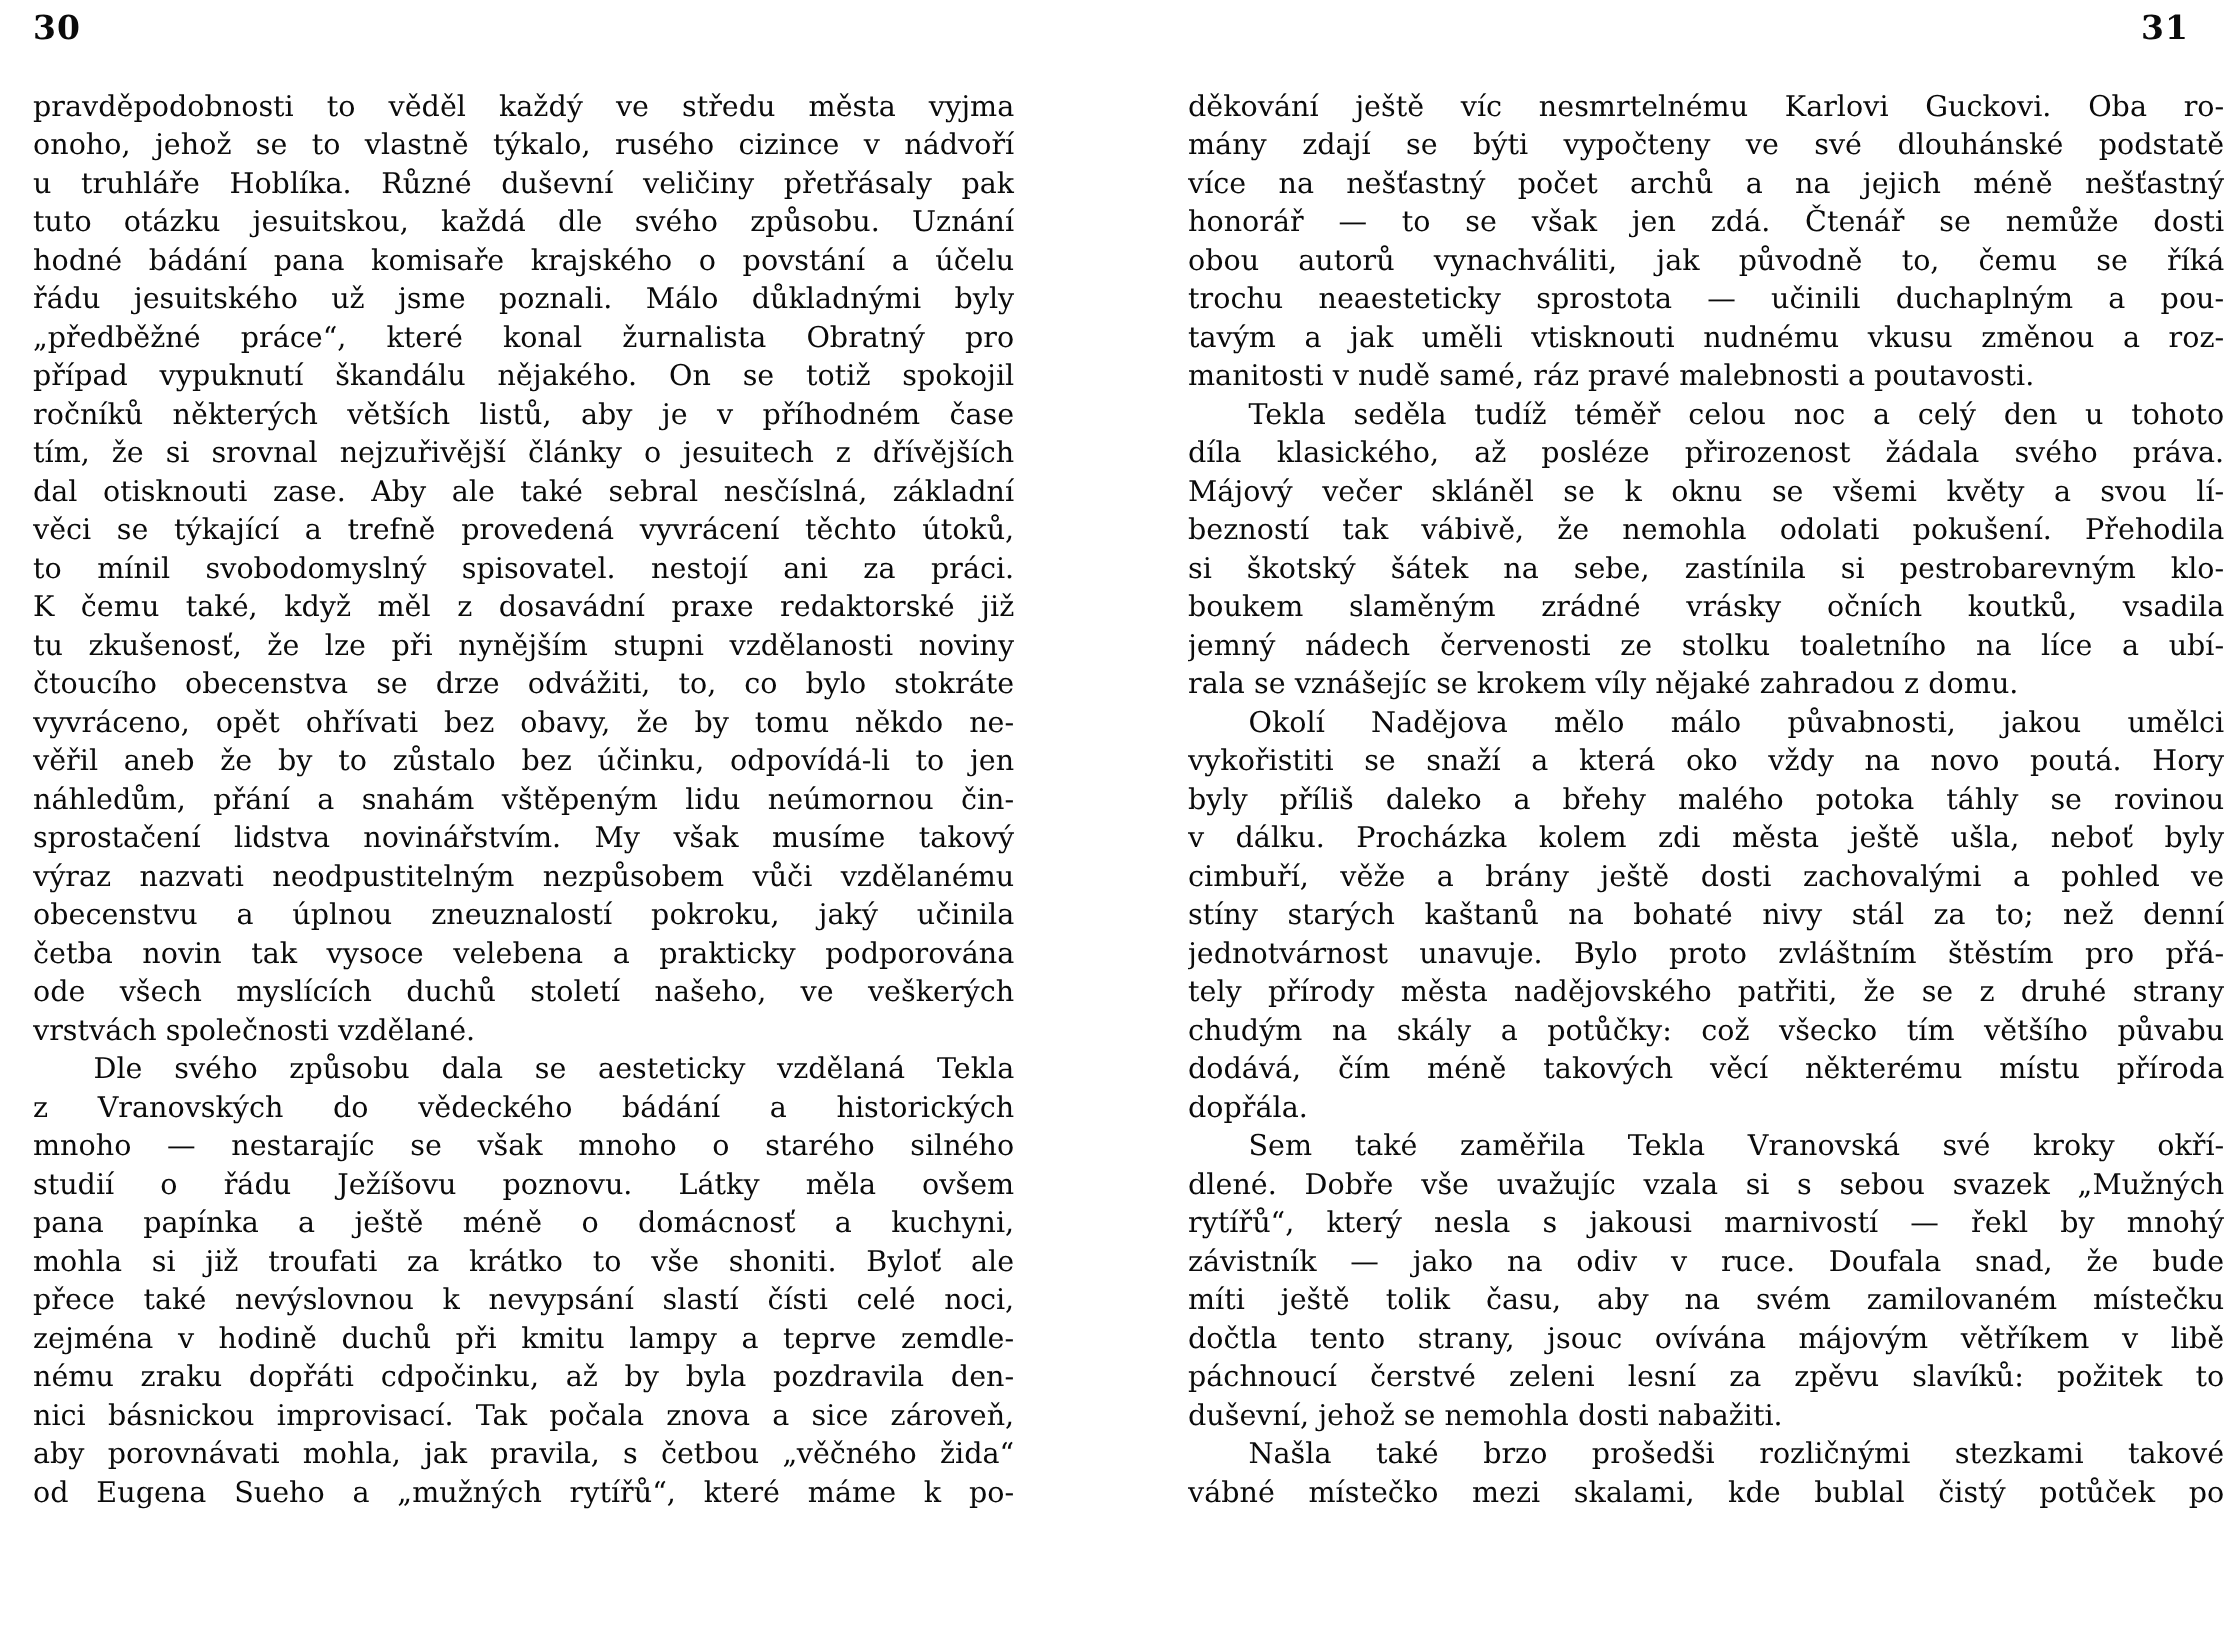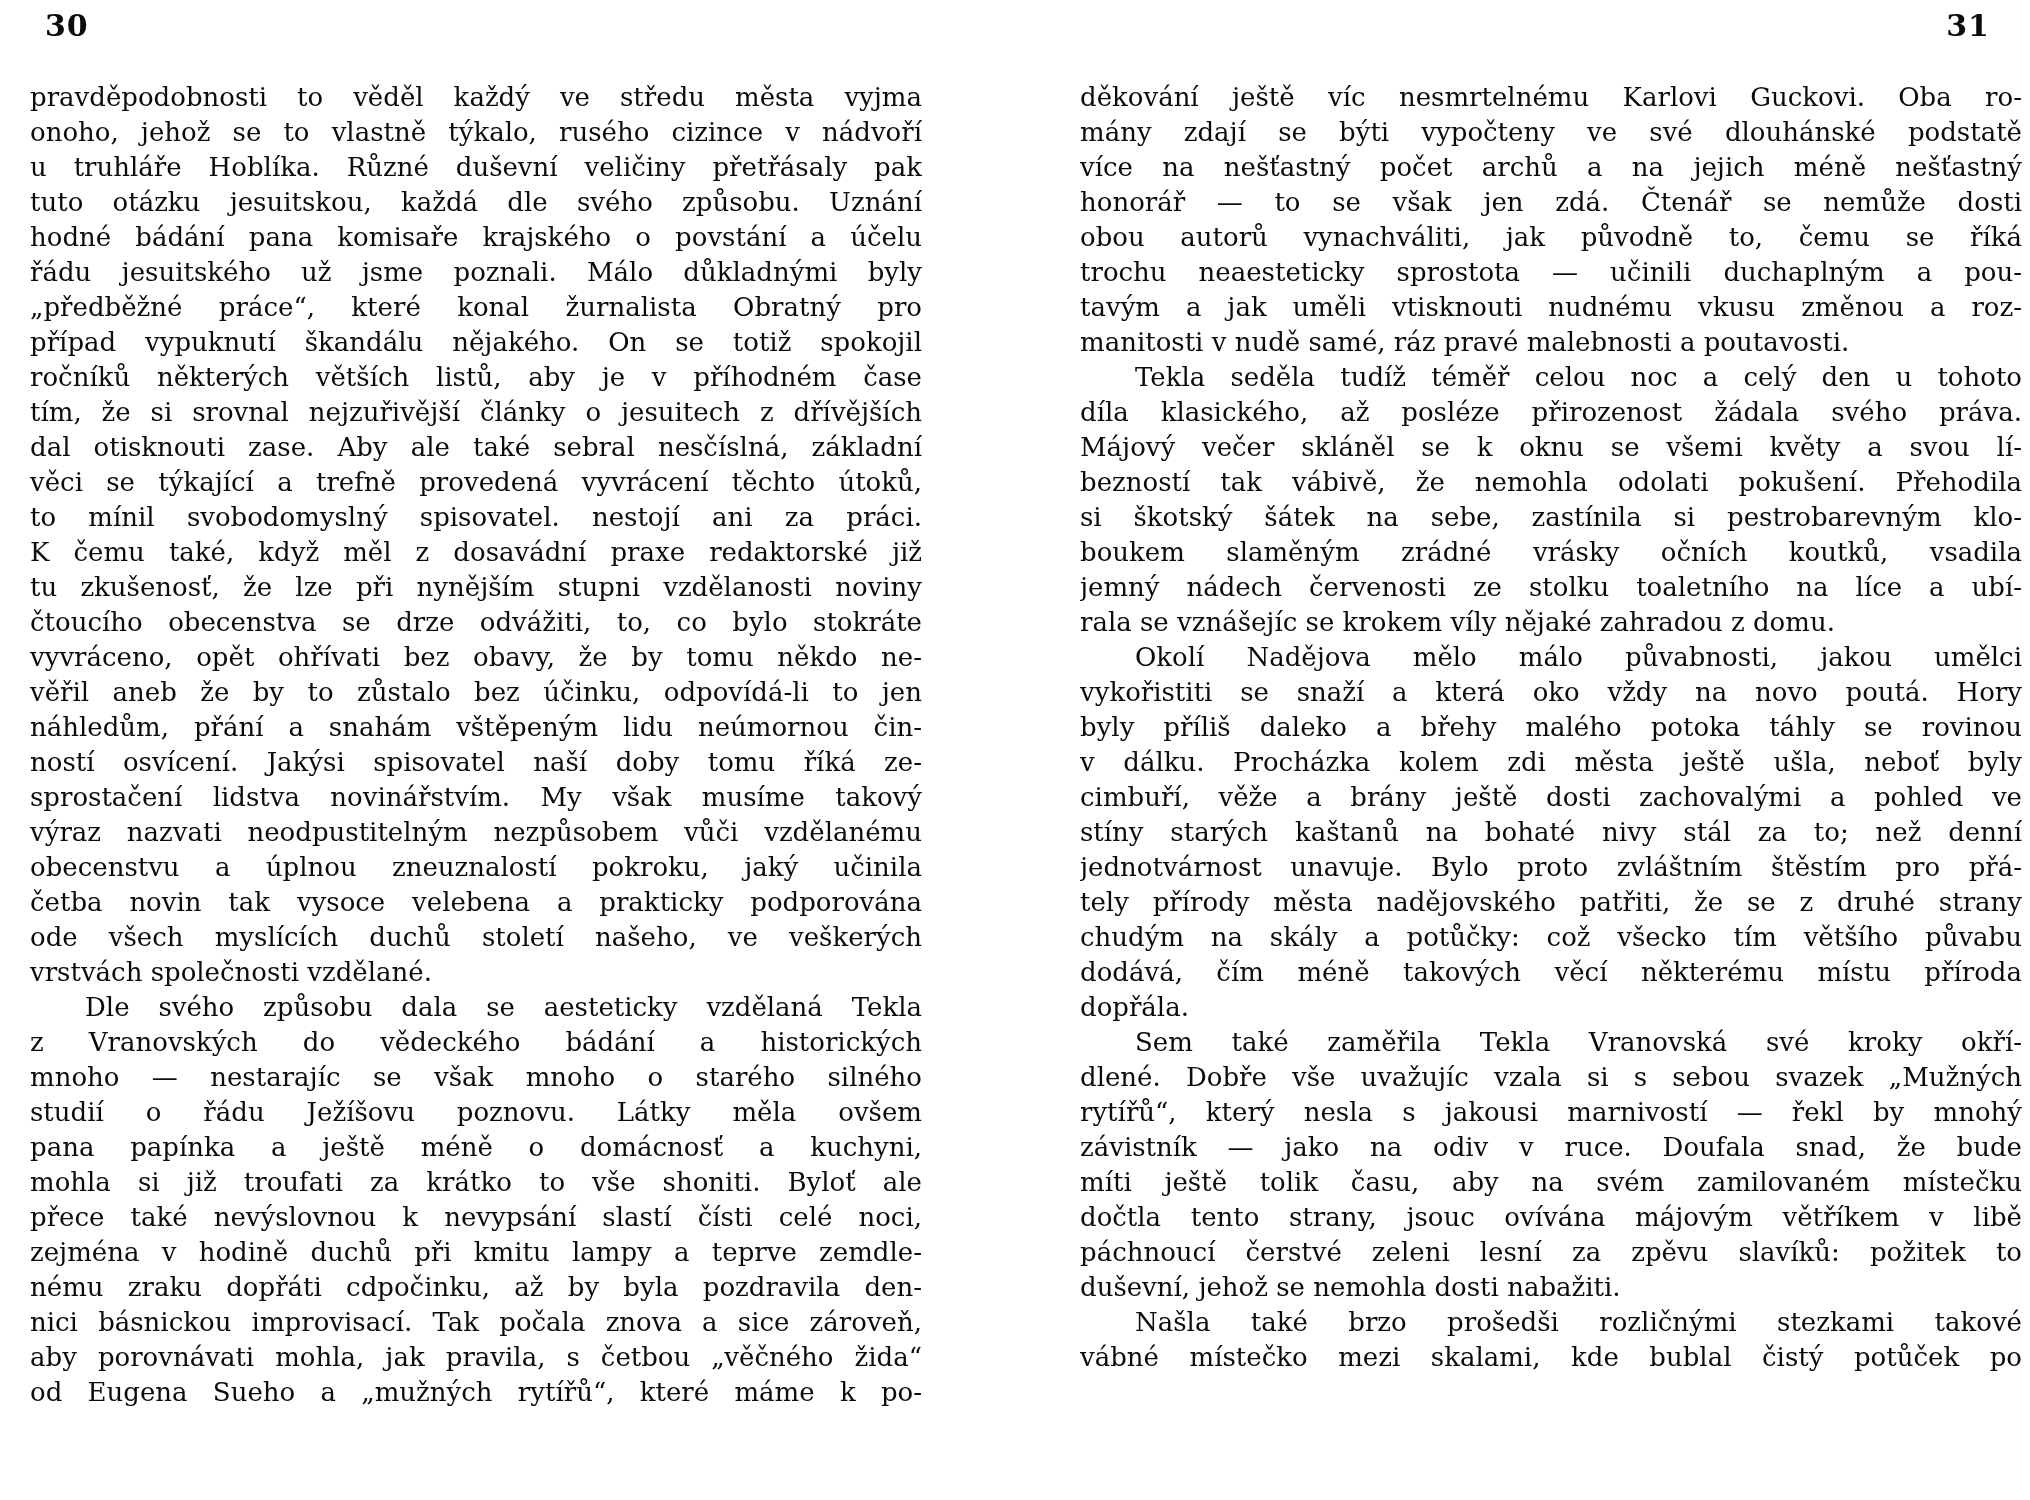--- a/index.html
+++ b/index.html
@@ -15,21 +15,21 @@
     color: #0b0b0b;
     overflow: hidden;
   }
   .page-number {
     position: absolute;
     top: 8px;
     font-size: 30px;
     font-weight: 700;
     letter-spacing: 1px;
   }
-  .page-number.left  { left: 45px; }
+  .page-number.left  { left: 30px; }
   .page-number.right { right: 40px; }
 
   .column {
     position: absolute;
     top: 80px;
     font-size: 26px;
     font-weight: 400;
     line-height: 35px;
   }
   .column.left  { left: 30px;   width: 892px; }
@@ -74,21 +74,20 @@
       <div class="line">tím, že si srovnal nejzuřivější články o jesuitech z dřívějších</div>
       <div class="line">dal otisknouti zase. Aby ale také sebral nesčíslná, základní</div>
       <div class="line">věci se týkající a trefně provedená vyvrácení těchto útoků,</div>
       <div class="line">to mínil svobodomyslný spisovatel. nestojí ani za práci.</div>
       <div class="line">K čemu také, když měl z dosavádní praxe redaktorské již</div>
       <div class="line">tu zkušenosť, že lze při nynějším stupni vzdělanosti noviny</div>
       <div class="line">čtoucího obecenstva se drze odvážiti, to, co bylo stokráte</div>
       <div class="line">vyvráceno, opět ohřívati bez obavy, že by tomu někdo ne-</div>
       <div class="line">věřil aneb že by to zůstalo bez účinku, odpovídá-li to jen</div>
       <div class="line">náhledům, přání a snahám vštěpeným lidu neúmornou čin-</div>
-      <div class="line">ností osvícení. Jakýsi spisovatel naší doby tomu říká ze-</div>
       <div class="line">sprostačení lidstva novinářstvím. My však musíme takový</div>
       <div class="line">výraz nazvati neodpustitelným nezpůsobem vůči vzdělanému</div>
       <div class="line">obecenstvu a úplnou zneuznalostí pokroku, jaký učinila</div>
       <div class="line">četba novin tak vysoce velebena a prakticky podporována</div>
       <div class="line">ode všech myslících duchů století našeho, ve veškerých</div>
       <div class="line last">vrstvách společnosti vzdělané.</div>
       <div class="line indent">Dle svého způsobu dala se aesteticky vzdělaná Tekla</div>
       <div class="line">z Vranovských do vědeckého bádání a historických</div>
       <div class="line">mnoho — nestarajíc se však mnoho o starého silného</div>
       <div class="line">studií o řádu Ježíšovu poznovu. Látky měla ovšem</div>

